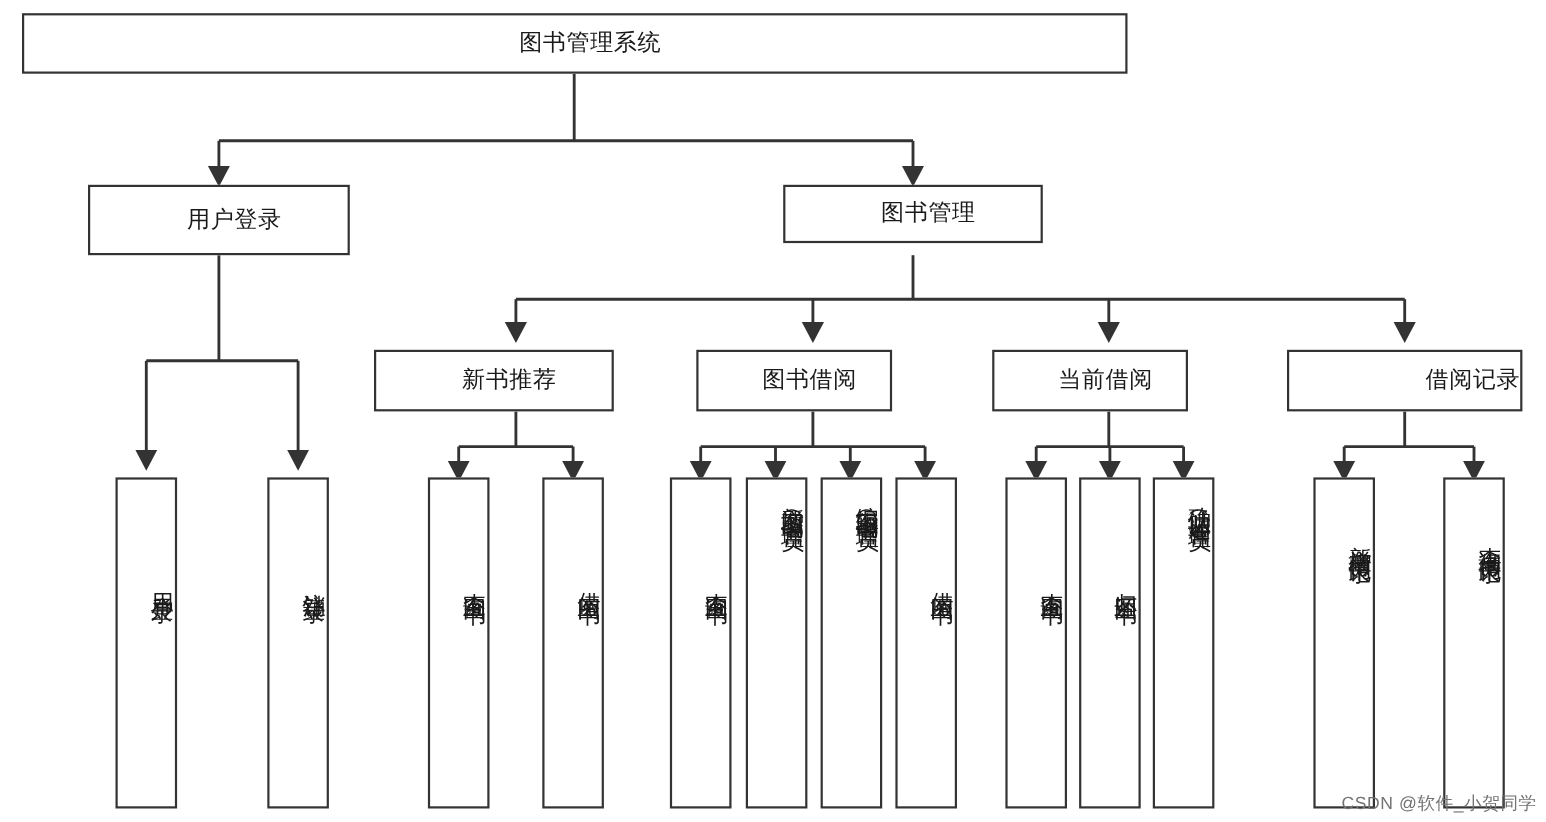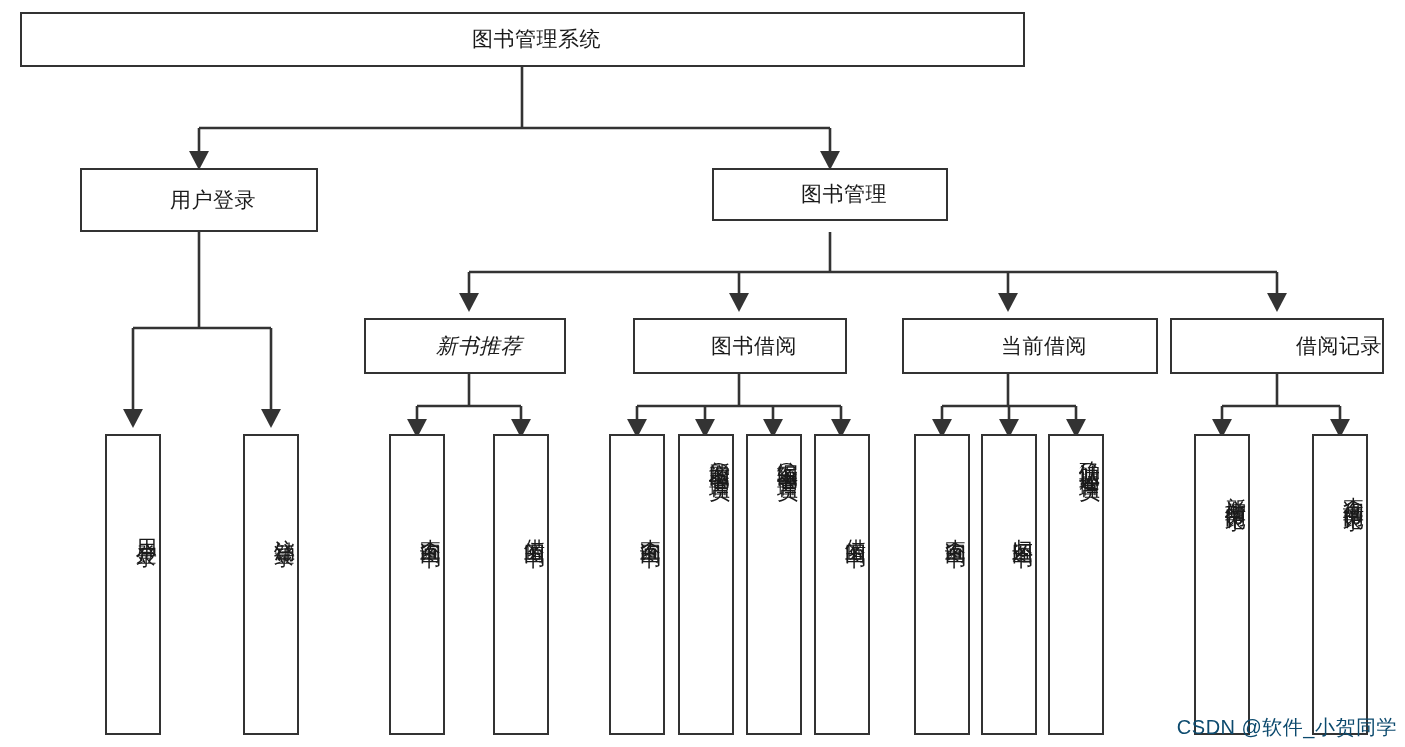--- a/index.html
+++ b/index.html
@@ -57,22 +57,22 @@
     text-orientation: upright;
     font-size: 21px;
     letter-spacing: 3px;
     line-height: 1;
     margin: 0 auto;
   }
   #watermark {
     position: absolute;
     right: 8px;
     bottom: 6px;
-    font-size: 20px;
-    color: #0c4a6e;
+    font-size: 16px;
+    color: #737373;
     letter-spacing: 0.5px;
     z-index: 5;
     white-space: pre;
   }
 </style>
 </head>
 <body>
 
 <div id="diagram-root">
 
@@ -132,29 +132,29 @@
   </div>
 
   <div class="node horizontal" style="left:80px; top:168px; width:238px; height:64px;">
     <span class="node-label">用户登录</span>
   </div>
 
   <div class="node horizontal" style="left:712px; top:168px; width:236px; height:53px;">
     <span class="node-label">图书管理</span>
   </div>
 
-  <div class="node horizontal" style="left:364px; top:318px; width:202px; height:56px;font-style:italic;">
+  <div class="node horizontal" style="left:340px; top:318px; width:218px; height:56px;">
     <span class="node-label">新书推荐</span>
   </div>
 
-  <div class="node horizontal" style="left:633px; top:318px; width:214px; height:56px;">
+  <div class="node horizontal" style="left:633px; top:318px; width:178px; height:56px;">
     <span class="node-label">图书借阅</span>
   </div>
 
-  <div class="node horizontal" style="left:902px; top:318px; width:256px; height:56px;">
+  <div class="node horizontal" style="left:902px; top:318px; width:178px; height:56px;">
     <span class="node-label">当前借阅</span>
   </div>
 
   <div class="node horizontal" style="left:1170px; top:318px; width:214px; height:56px;justify-content:flex-end;">
     <span class="node-label">借阅记录</span>
   </div>
 
   <div class="node vertical" style="left:105px; top:434px; width:56px; height:301px; padding-top:86px;">
     <span class="node-label">用户登录</span>
   </div>

